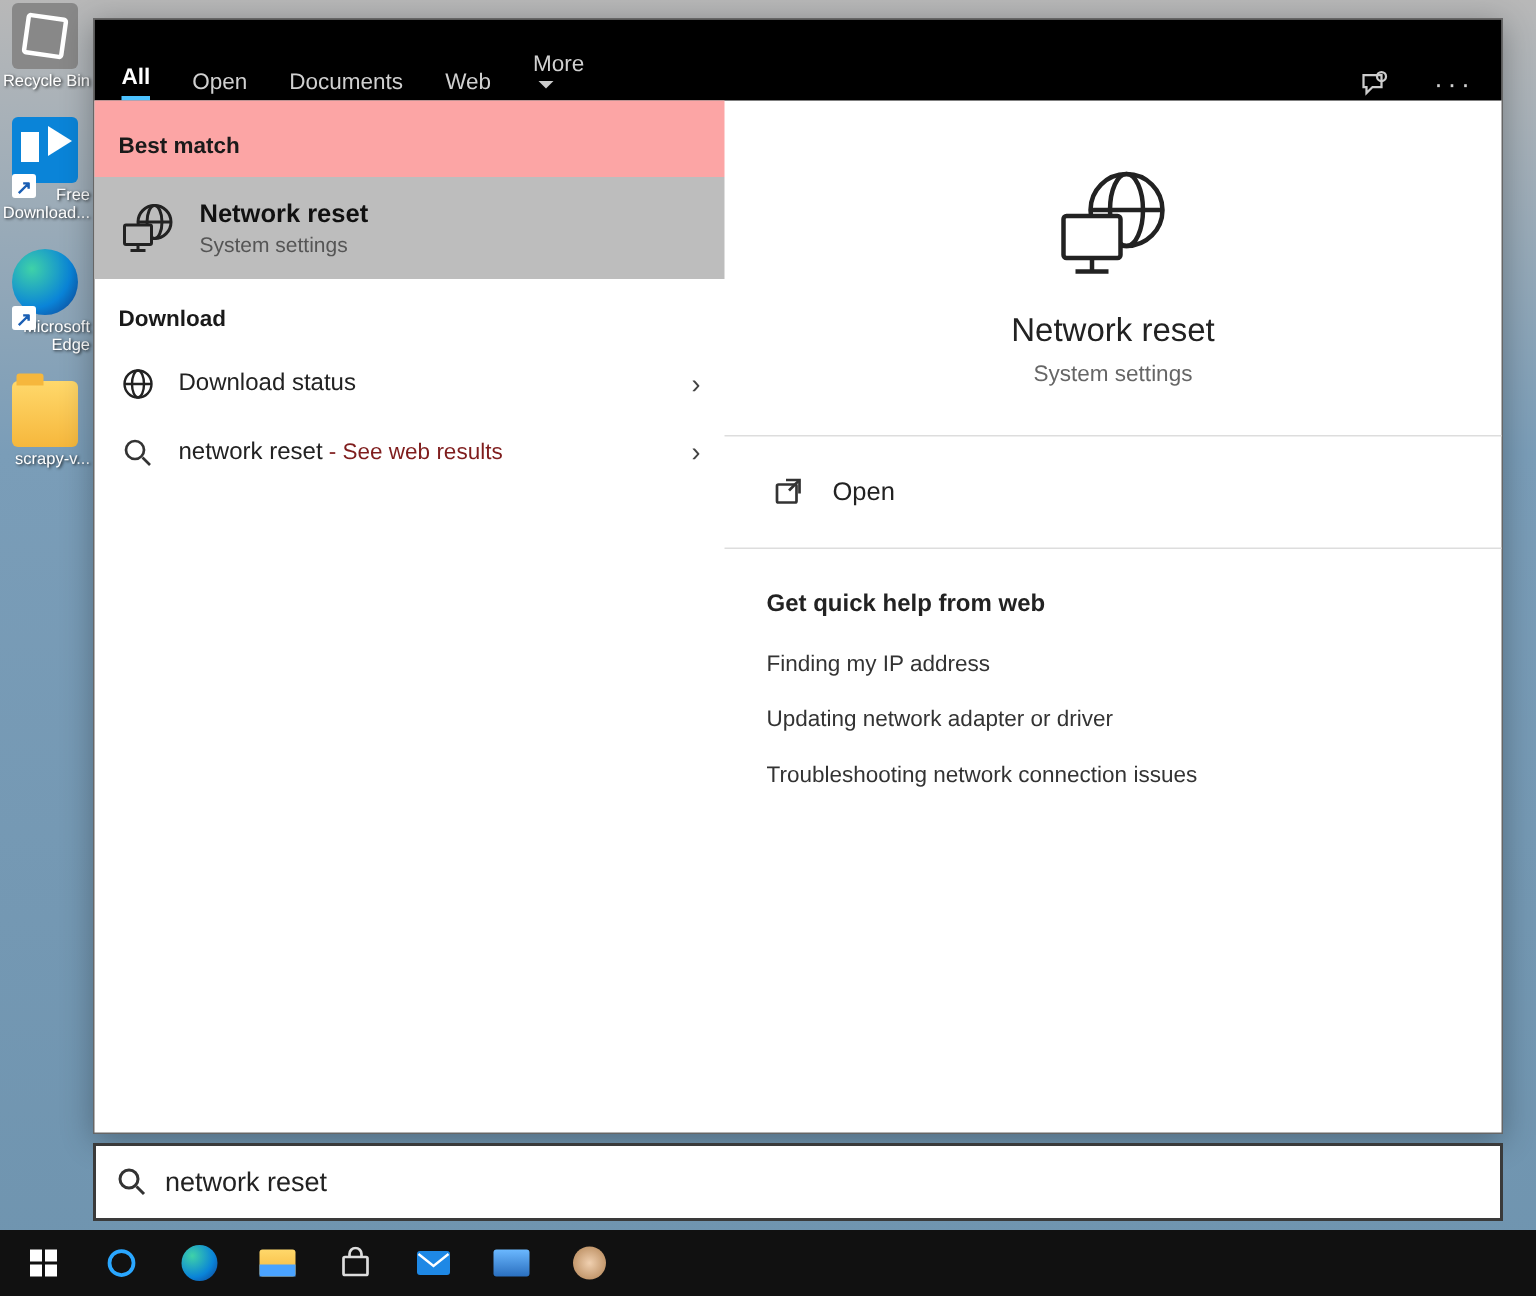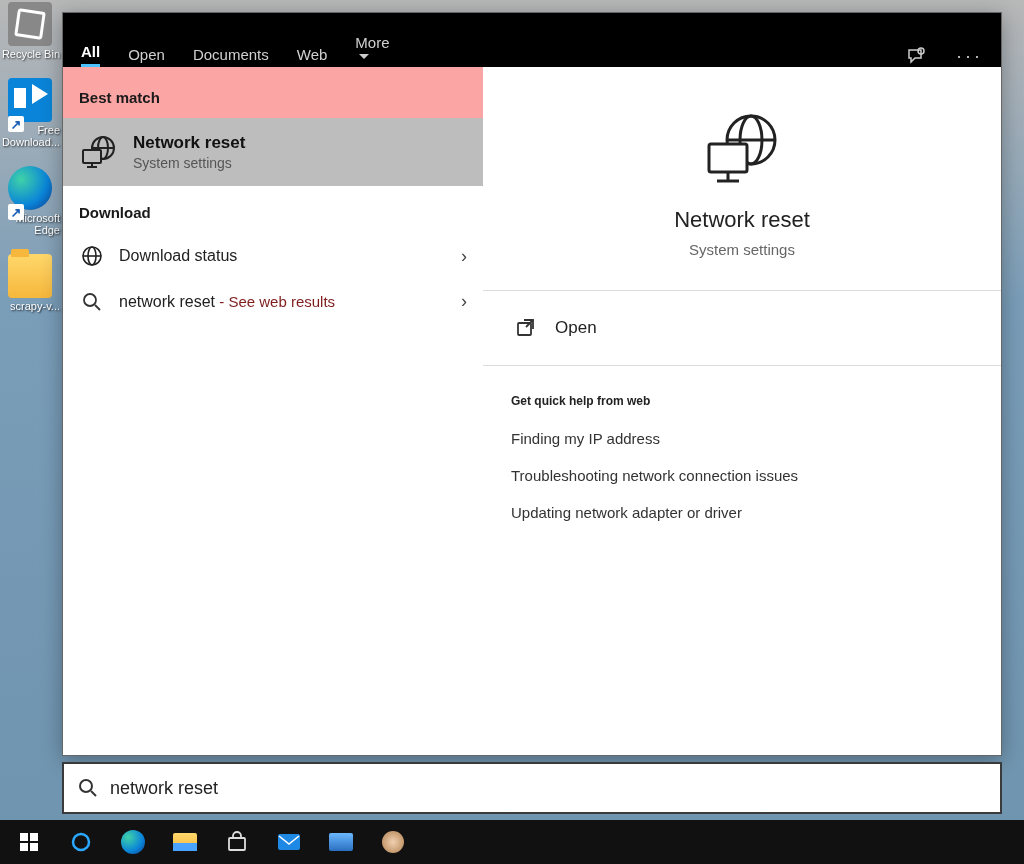--- a/index.html
+++ b/index.html
@@ -66,21 +66,21 @@
   .row .row-label { flex: 1; }
   .row .sub-inline { color: #7f1d1d; font-size: 15px; }
   .row .chev { color: #444; font-size: 18px; }
 
   
   .preview-icon { width: 80px; height: 80px; margin: 12px auto 18px; display:flex; align-items:center; justify-content:center; }
   .preview-title { text-align: center; font-size: 22px; color: #222; }
   .preview-sub { text-align: center; font-size: 15px; color: #666; margin-top: 8px; margin-bottom: 32px; }
   .divider { height: 1px; background: #ddd; margin: 0 -28px; }
   .open-row { display: flex; align-items: center; gap: 18px; padding: 26px 4px; font-size: 17px; color: #222; cursor:pointer; }
-  .help-hdr { font-weight: 600; font-size: 12px; color: #222; padding: 28px 0 12px; }
+  .help-hdr { font-weight: 600; font-size: 16px; color: #222; padding: 28px 0 12px; }
   .help-link { display:block; font-size: 15px; color: #333; padding: 10px 0; cursor:pointer; }
 
   
   .search-bar {
     position: absolute; left: 62px; top: 762px; width: 940px; height: 52px;
     background: #fff; border: 2px solid #3a3a3a; display:flex; align-items:center;
     padding: 0 14px; gap: 12px;
   }
   .search-bar input {
     border: none; outline: none; font-size: 18px; flex: 1; color: #222; background: transparent;
@@ -224,22 +224,22 @@
               <line x1="18" y1="3" x2="11" y2="10" stroke="#333" stroke-width="1.8"></line>
             </svg>
         </span>
         <span>Open</span>
       </div>
 
       <div class="divider"></div>
 
       <div class="help-hdr">Get quick help from web</div>
       <a class="help-link">Finding my IP address</a>
+      <a class="help-link">Updating network adapter or driver</a>
       <a class="help-link">Troubleshooting network connection issues</a>
-      <a class="help-link">Updating network adapter or driver</a>
     </div>
   </div>
 </div>
 
 <div class="search-bar">
   <span>
     <svg width="20" height="20" viewBox="0 0 20 20">
         <circle cx="8" cy="8" r="6" fill="none" stroke="#333" stroke-width="2"></circle>
         <line x1="13" y1="13" x2="18" y2="18" stroke="#333" stroke-width="2"></line>
       </svg>

